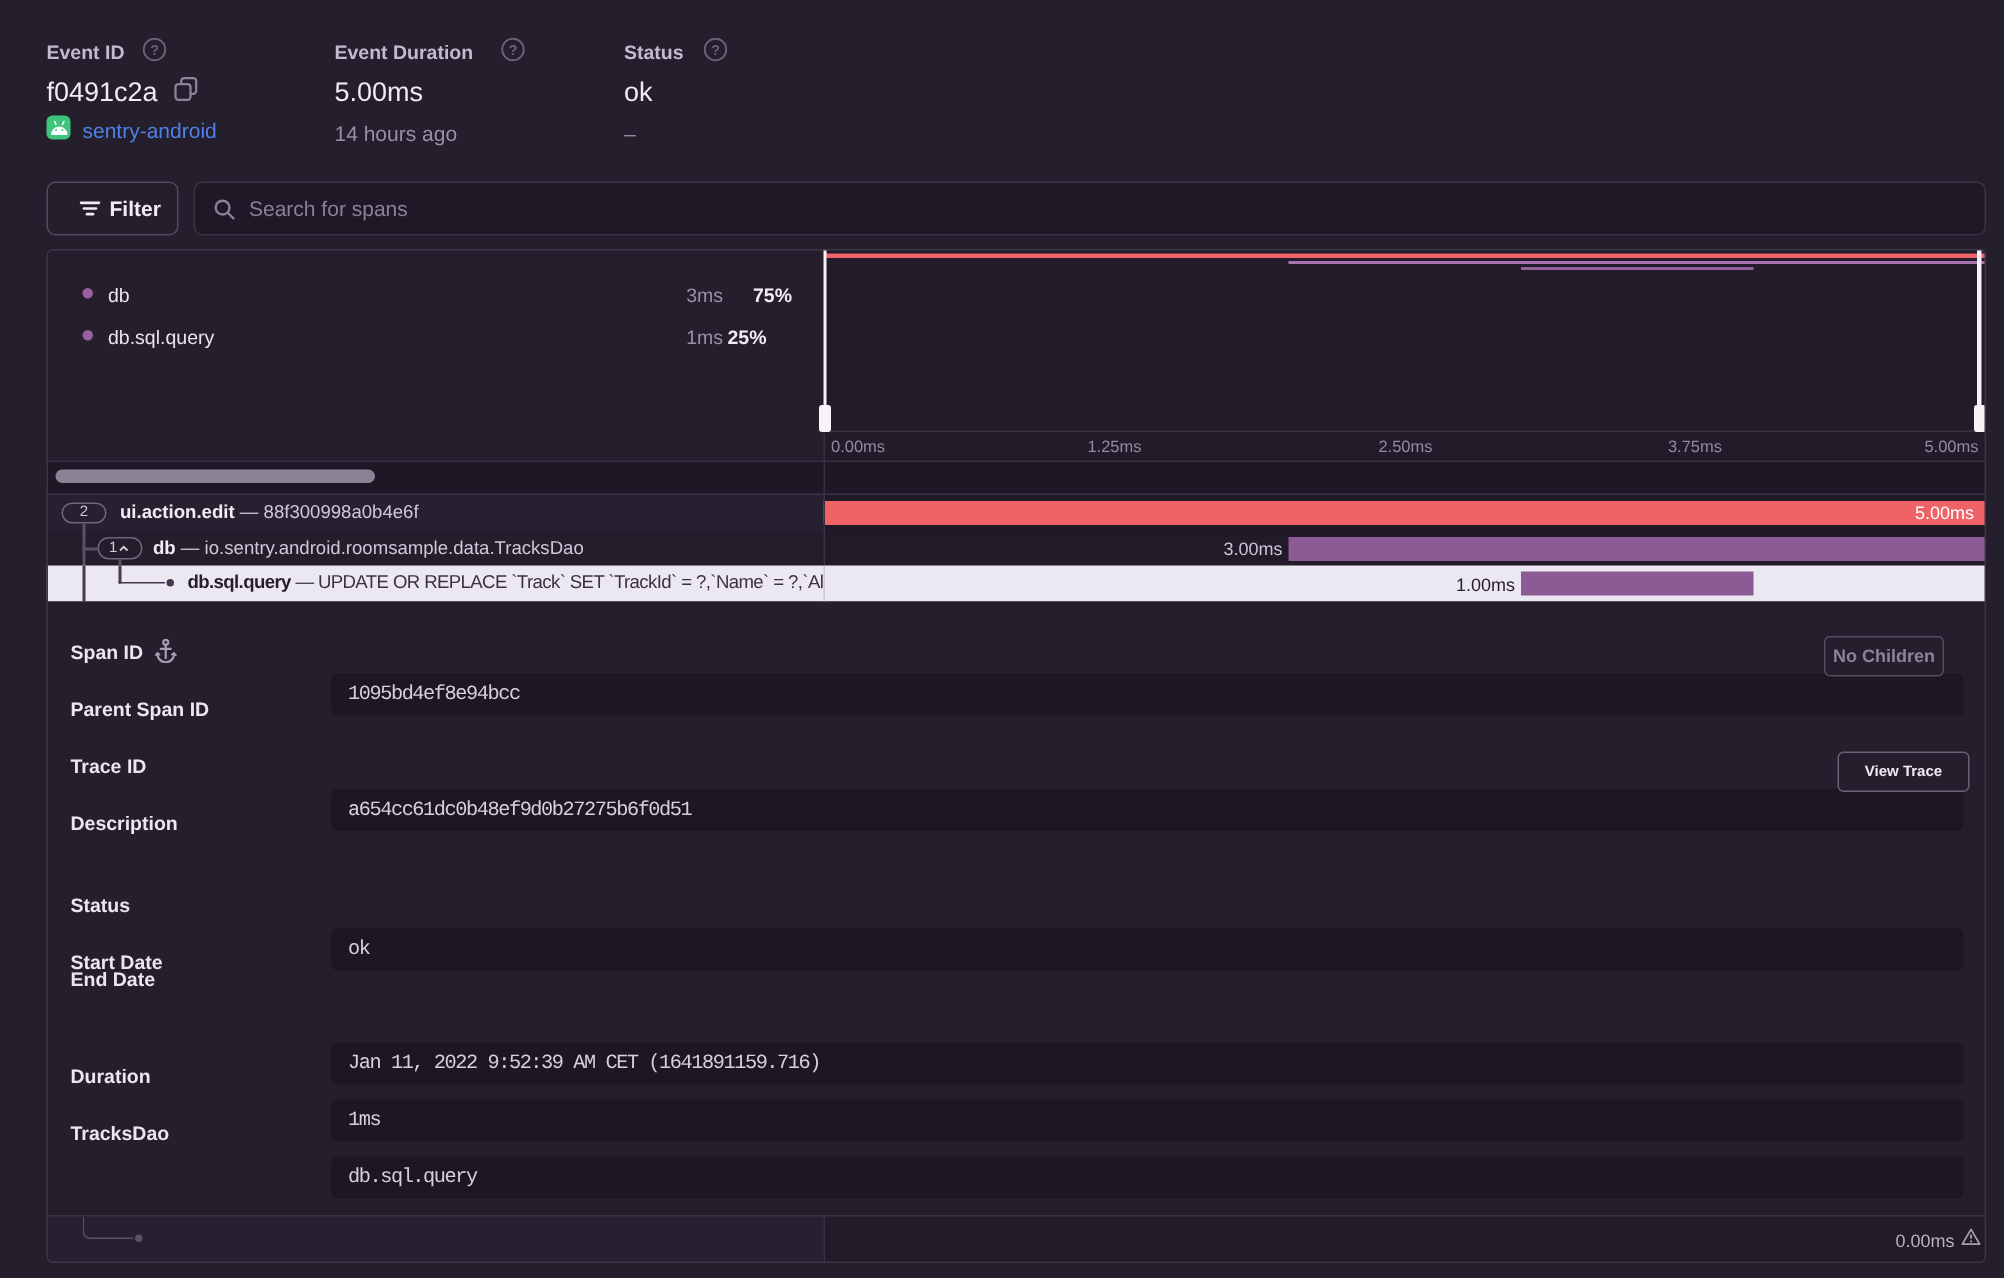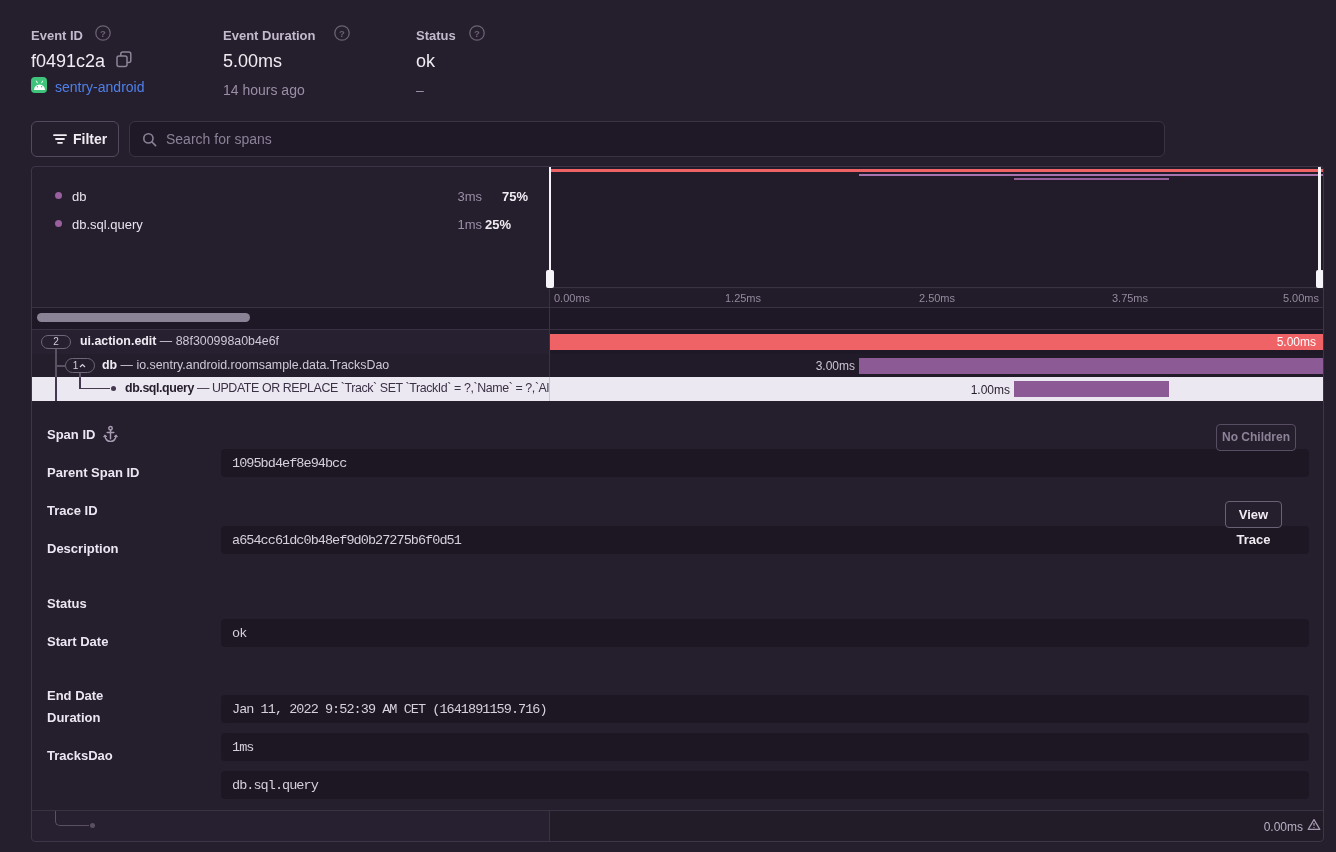--- a/index.html
+++ b/index.html
@@ -9,21 +9,21 @@
 
   
   .hlabel { font-size:13px; font-weight:bold; color:#c2bacd;margin-top:12px; }
   .hvalue { font-size:18px; color:#f0ecf3; }
   .hsub   { font-size:14px; color:#9a8fa7; }
 
   
   #filterbtn { left:31px; top:121px; width:88px; height:36px; border:1px solid #544a60;
     border-radius:6px; display:flex; align-items:center; justify-content:flex-start; gap:6px; padding-left:21px;
     color:#f0ecf3; font-size:14px; font-weight:bold; }
-  #searchbox { left:129px; top:121px; width:1036px; height:36px; border:1px solid #3b3244;
+  #searchbox { left:129px; top:121px; width:1195px; height:36px; border:1px solid #3b3244;
     border-radius:6px; background:#1f1927; display:flex; align-items:center;
     color:#8b8197; font-size:14px; padding-left:12px; gap:9px; }
 
   
   #panel { left:31px; top:166px; width:1293px; height:676px; }
   #panel .inner { position:absolute; left:0; top:0; width:1293px; height:676px; overflow:hidden; border-radius:4px; background:#251e2c; }
 
   .legend-name { font-size:13px; color:#e9e3ef; }
   .legend-ms { font-size:13px; color:#9a8fa7; }
   .legend-pct { font-size:13px; font-weight:bold; color:#f0ecf3; }
@@ -161,30 +161,30 @@
           <path d="M14 10.5 l1.2 1.2 M14 10.5 l-1.4 0.9" stroke-width="1.2"></path>
         </g>
       </svg>
   <div class="dbox" style="top:255px;">1095bd4ef8e94bcc</div>
   <div class="abs" style="left:1185px; top:258px; width:80px; height:27px; border:1px solid #574e63; border-radius:4px; background:#251e2c; color:#8d8398; font-size:12px; font-weight:bold; text-align:center; line-height:25px;">No Children</div>
 
   <div class="dlabel" style="top:299px;">Parent Span ID</div>
 
   <div class="dlabel" style="top:337px;">Trace ID</div>
   <div class="dbox" style="top:331.5px;">a654cc61dc0b48ef9d0b27275b6f0d51</div>
-  <div class="abs" style="left:1194px; top:335px; width:57px; height:27px; border:1px solid #6a6175; border-radius:4px; background:#251e2c; color:#f0ecf3; font-size:13px; font-weight:bold; text-align:center; line-height:25px;">View Trace</div>
+  <div class="abs" style="left:1194px; top:335px; width:88px; height:27px; border:1px solid #6a6175; border-radius:4px; background:#251e2c; color:#f0ecf3; font-size:10px; font-weight:bold; text-align:center; line-height:25px;">View Trace</div>
 
   <div class="dlabel" style="top:375px;">Description</div>
 
   <div class="dlabel" style="top:430px;">Status</div>
   <div class="dbox" style="top:424.5px;">ok</div>
 
   <div class="dlabel" style="top:468px;">Start Date</div>
 
-  <div class="dlabel" style="top:522px;text-align:center;">End Date</div>
+  <div class="dlabel" style="top:479px;text-align:center;">End Date</div>
   <div class="dbox" style="top:500.5px;">Jan 11, 2022 9:52:39 AM CET (1641891159.716)</div>
 
   <div class="dlabel" style="top:544px;">Duration</div>
   <div class="dbox" style="top:538.5px;">1ms</div>
 
   <div class="dlabel" style="top:582px;">TracksDao</div>
   <div class="dbox" style="top:576.5px;">db.sql.query</div>
 
   <div class="abs" style="left:0; top:644px; width:518px; height:32px; background:#272030; border-top:1px solid #3a3142;"></div>
   <div class="abs" style="left:518px; top:644px; width:775px; height:32px; background:#221b28; border-top:1px solid #3a3142;"></div>

